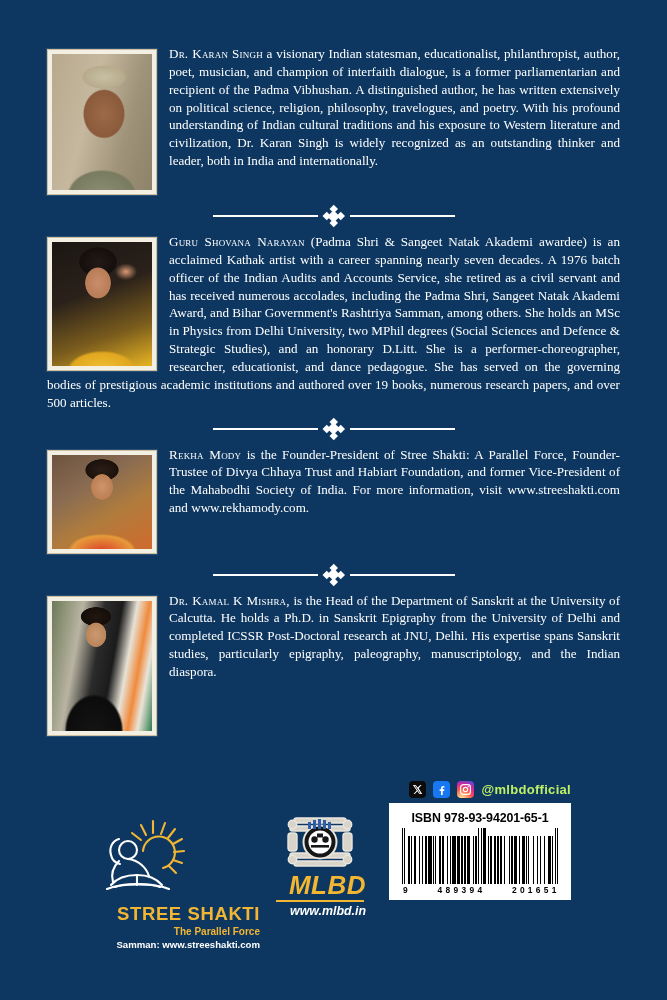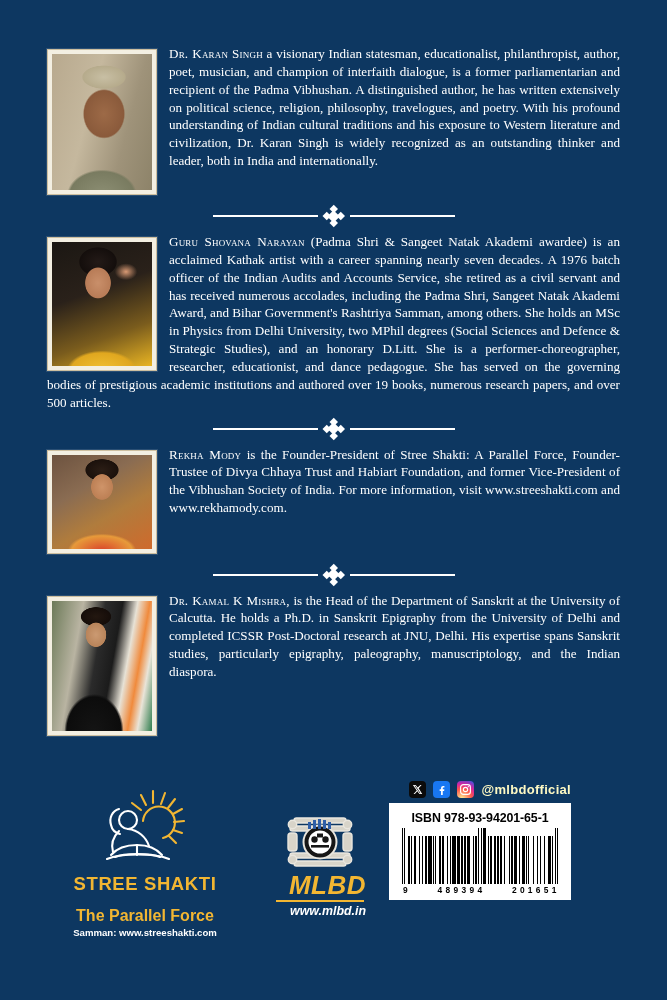--- a/index.html
+++ b/index.html
@@ -128,39 +128,39 @@
     left: 0;
     right: 0;
     bottom: 44px;
     height: 175px;
   }
 
   
   .stree {
     position: absolute;
     left: 30px;
-    bottom: 18px;
+    bottom: 6px;
     width: 230px;
-    text-align: center;
+    text-align: right;
   }
   .stree .mark { height: 84px; }
   .stree .name {
     color: #f2b632;
     font-family: "Liberation Sans", sans-serif;
     font-weight: bold;
     font-size: 18.5px;
     letter-spacing: 0.6px;
     margin-top: 2px;
   }
   .stree .tag {
     color: #f2b632;
     font-family: "Liberation Sans", sans-serif;
     font-weight: bold;
-    font-size: 16px;
-    margin-top: 12px;
+    font-size: 10px;
+    margin-top: 1px;
   }
   .stree .site {
     color: #ffffff;
     font-family: "Liberation Sans", sans-serif;
     font-weight: bold;
     font-size: 9.6px;
     margin-top: 2px;
   }
 
   
@@ -206,21 +206,21 @@
     display: flex; align-items: center; justify-content: center;
   }
   .ico-x  { background: #0b0b0b; border-radius: 50%; }
   .ico-fb { background: #1877f2; border-radius: 50%; }
   .ico-ig {
     background:
       radial-gradient(circle at 28% 105%, #fdf497 0%, #fd5949 45%, #d6249f 68%, #285AEB 100%);
     border-radius: 5px;
   }
   .social .handle {
-    color: #fef9c3;
+    color: #bef264;
     font-family: "Liberation Sans", sans-serif;
     font-weight: bold;
     font-size: 13px;
     letter-spacing: 0.3px;
   }
 
   
   .barcode-card {
     position: absolute;
     right: 96px;
@@ -323,21 +323,21 @@
         <i class="w"></i>
         <i class="e"></i>
       </span>
     <span class="rule"></span>
   </div>
 
   <div class="bio">
     <div class="photo-frame">
       <div class="photo ph-rekha"></div>
     </div>
-    <p class="bio-text"><span class="lead">Rekha Mody</span><span> is the Founder-President of Stree Shakti: A Parallel Force, Founder-Trustee of Divya Chhaya Trust and Habiart Foundation, and former Vice-President of the Vibhushan Society of India. For more information, visit www.streeshakti.com and www.rekhamody.com.</span></p>
+    <p class="bio-text"><span class="lead">Rekha Mody</span><span> is the Founder-President of Stree Shakti: A Parallel Force, Founder-Trustee of Divya Chhaya Trust and Habiart Foundation, and former Vice-President of the Mahabodhi Society of India. For more information, visit www.streeshakti.com and www.rekhamody.com.</span></p>
   </div>
 
   <div class="divider">
     <span class="rule"></span>
     <span class="orn">
         <i class="c"></i>
         <i class="n"></i>
         <i class="s"></i>
         <i class="w"></i>
         <i class="e"></i>

